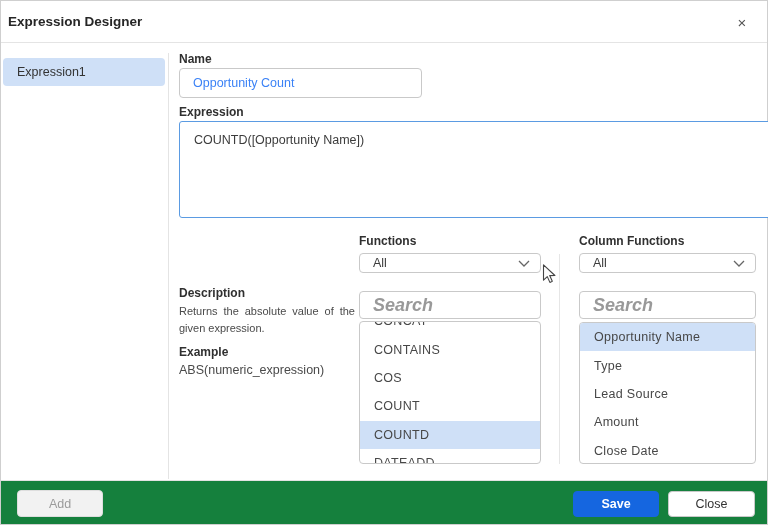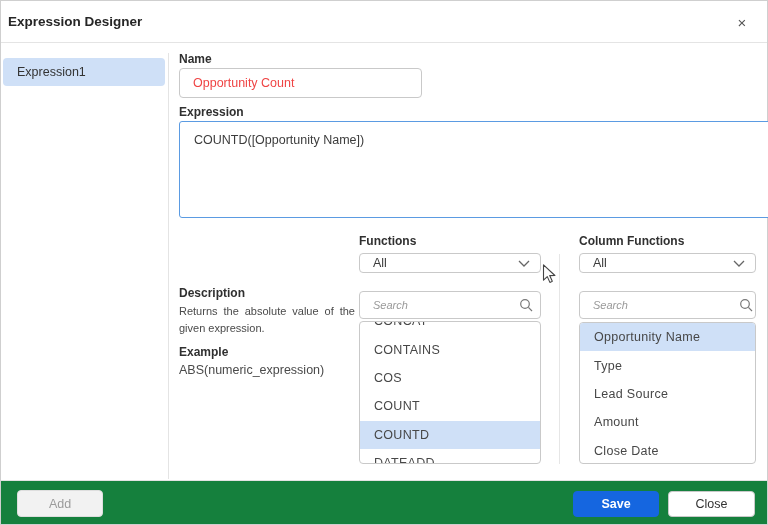--- a/index.html
+++ b/index.html
@@ -58,21 +58,21 @@
   .sidebar .item.selected{background:var(--selection);}
   
   .label{
     position:absolute;
     font-size:12px;font-weight:bold;color:var(--text-dark);
   }
   .name-label{left:178px;top:51px;}
   .name-input{
     position:absolute;left:178px;top:67px;width:243px;height:30px;
     border:1px solid var(--border);border-radius:4px;
-    padding:0 13px;font-size:12.5px;color:#ef4444;
+    padding:0 13px;font-size:12.5px;color:#3b82f6;
     font-family:inherit;outline:none;background:#fff;
   }
   .expr-label{left:178px;top:104px;}
   .expr-area{
     position:absolute;left:178px;top:120px;width:666px;height:97px;
     border:1px solid var(--focus-border);border-radius:3px;
     padding:11px 14px;font-size:12.5px;color:#3c3c3c;
     font-family:inherit;outline:none;resize:none;background:#fff;
   }
   
@@ -106,21 +106,21 @@
     position:absolute;height:28px;
     border:1px solid var(--border);border-radius:4px;
     display:flex;align-items:center;background:#fff;
     padding:0 9px 0 0;
   }
   .fn-search{left:358px;top:290px;width:182px;}
   .col-search{left:578px;top:290px;width:177px;}
   .searchbox input{
     flex:1;border:none;outline:none;background:transparent;
     height:100%;padding:0 4px 0 13px;
-    font-size:11px;font-family:inherit;color:#000000;
+    font-size:18px;font-family:inherit;color:#000000;font-weight:bold;
   }
   .searchbox input::placeholder{font-style:italic;color:#999;}
   .listbox{
     position:absolute;
     border:1px solid var(--border);border-radius:4px;
     background:#fff;overflow:hidden;
   }
   .fn-list{left:358px;top:320px;width:182px;height:143px;}
   .fn-list .list-inner{margin-top:-15px;}
   .col-list{left:578px;top:321px;width:177px;height:142px;}

